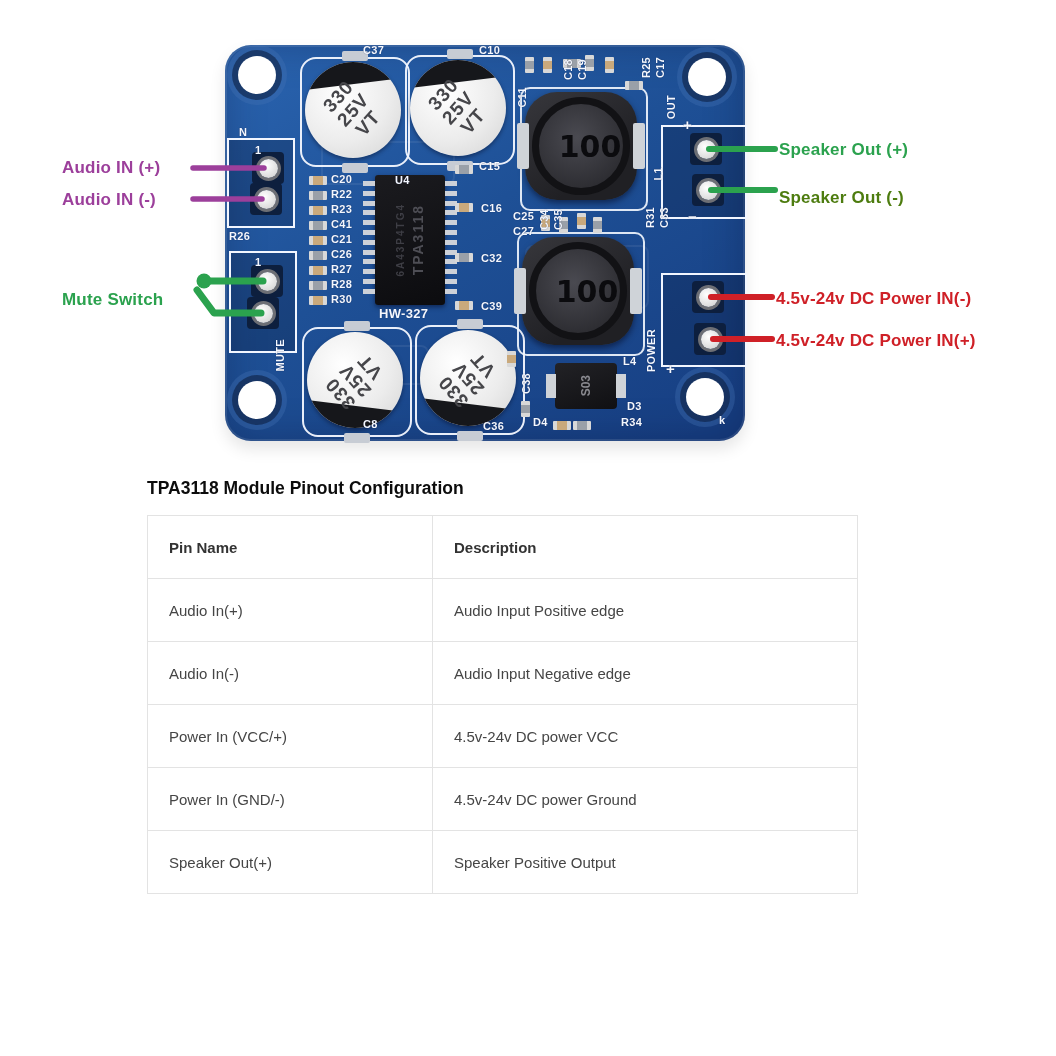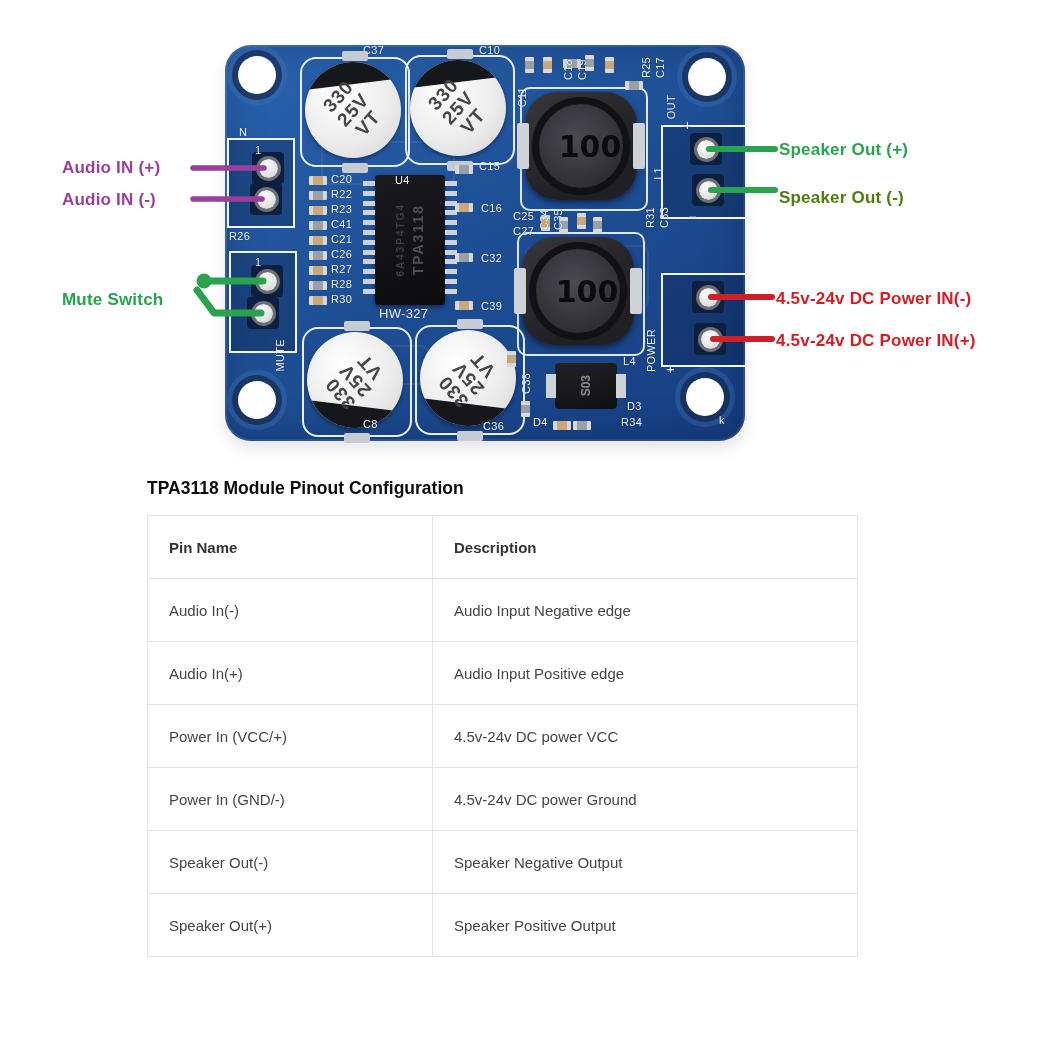--- a/index.html
+++ b/index.html
@@ -5,21 +5,21 @@
   html,body{margin:0;padding:0;background:#fff;}
   .stage{position:relative;width:1056px;height:1056px;background:#fff;overflow:hidden;
          font-family:"Liberation Sans",sans-serif;}
   
   .board{position:absolute;left:225px;top:45px;width:520px;height:396px;border-radius:26px;
          background:linear-gradient(150deg,#2a64b0,#1e5096 45%,#173f83 95%);
          box-shadow:inset 0 0 0 2px rgba(255,255,255,.10), inset 0 0 40px rgba(0,0,30,.25), 0 8px 16px rgba(0,0,0,.10);}
   .hole{position:absolute;width:38px;height:38px;border-radius:50%;background:#fff;
         box-shadow:0 0 0 6px rgba(9,26,56,.55), 0 0 0 11px rgba(70,115,180,.35);}
   .trace{position:absolute;border:2px solid rgba(255,255,255,.07);border-radius:8px;}
-  .ss{position:absolute;color:#f4f8ff;font-weight:normal;font-size:11px;line-height:1;
+  .ss{position:absolute;color:#f4f8ff;font-weight:bold;font-size:11px;line-height:1;
       letter-spacing:.3px;white-space:nowrap;text-shadow:0 0 1px rgba(0,0,40,.6);}
   .ss.v{writing-mode:vertical-rl;transform:rotate(180deg);}
   .smd{position:absolute;border-radius:1px;}
   .smd.t{background:linear-gradient(90deg,#d8d8d8 0 22%,#c9a97c 22% 78%,#d8d8d8 78%);}
   .smd.g{background:linear-gradient(90deg,#d8d8d8 0 22%,#9aa0a8 22% 78%,#d8d8d8 78%);}
   .smd.tv{background:linear-gradient(180deg,#d8d8d8 0 22%,#c9a97c 22% 78%,#d8d8d8 78%);}
   .smd.gv{background:linear-gradient(180deg,#d8d8d8 0 22%,#9aa0a8 22% 78%,#d8d8d8 78%);}
   .capw{position:absolute;width:106px;height:106px;border:2px solid rgba(244,248,255,.95);border-radius:16px;}
   .capw::before,.capw::after{content:"";position:absolute;left:50%;width:26px;height:10px;margin-left:-13px;
       background:#c7ccd4;border-radius:2px;}
@@ -267,38 +267,34 @@
         <col>
       </colgroup>
     <thead>
       <tr>
         <th>Pin Name</th>
         <th>Description</th>
       </tr>
     </thead>
     <tbody id="tbody">
         <tr>
+          <td>Audio In(+)</td>
+          <td>Audio Input Positive edge</td>
+        </tr>
+        <tr>
           <td>Audio In(-)</td>
           <td>Audio Input Negative edge</td>
         </tr>
         <tr>
-          <td>Audio In(+)</td>
-          <td>Audio Input Positive edge</td>
-        </tr>
-        <tr>
           <td>Power In (VCC/+)</td>
           <td>4.5v-24v DC power VCC</td>
         </tr>
         <tr>
           <td>Power In (GND/-)</td>
           <td>4.5v-24v DC power Ground</td>
-        </tr>
-        <tr>
-          <td>Speaker Out(-)</td>
-          <td>Speaker Negative Output</td>
         </tr>
         <tr>
           <td>Speaker Out(+)</td>
           <td>Speaker Positive Output</td>
         </tr>
       </tbody>
   </table>
 </div>
 
 </body></html>

